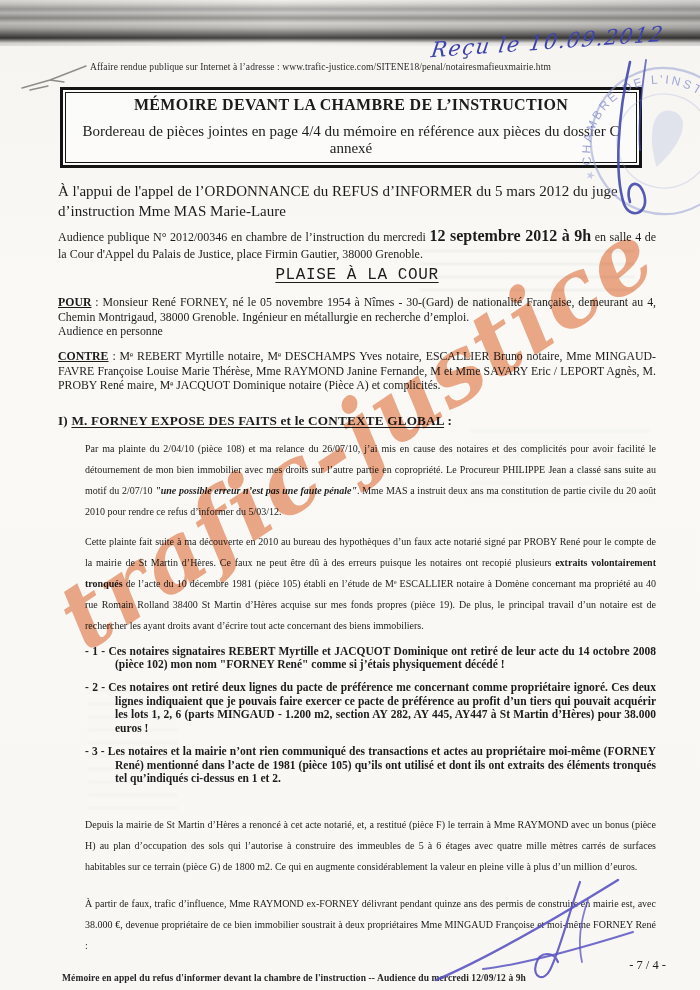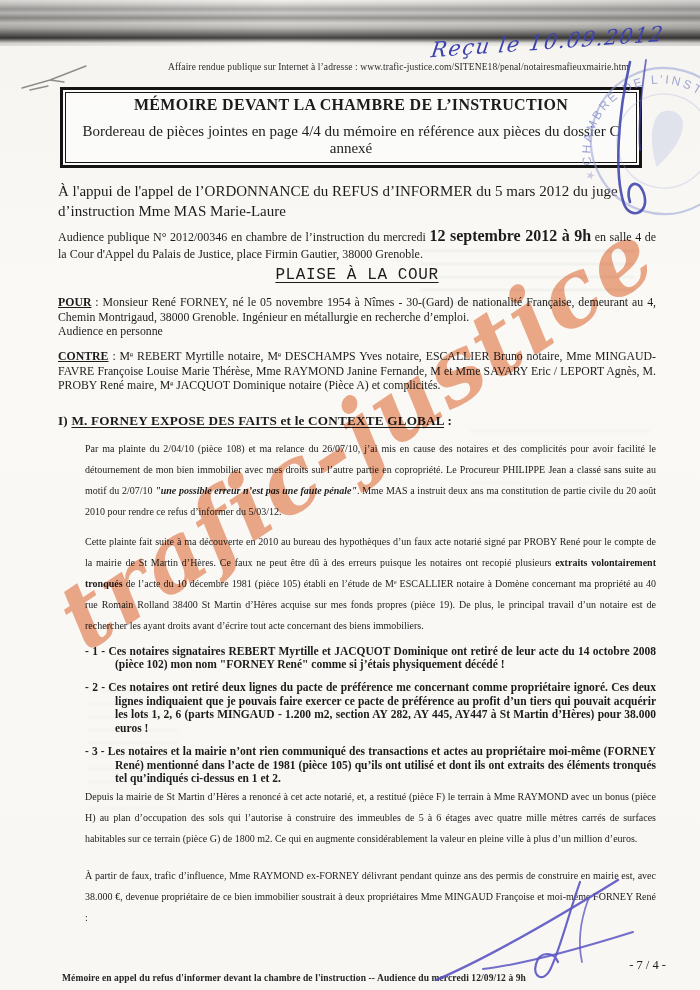--- a/index.html
+++ b/index.html
@@ -10,21 +10,21 @@
   }
   .scan-top{
     position:absolute;top:0;left:0;right:0;height:46px;
     background:linear-gradient(180deg,#f0efec 0px,#d8d7d4 4px,#a7a6a4 9px,#c9c8c5 13px,
       #93928f 18px,#d2d1ce 23px,#b5b4b1 28px,#6b6a68 34px,#3a3937 38px,#7d7c7a 40px,
       #e8e7e4 43px,#f8f7f4 46px);
   }
   .scan-top::after{content:"";position:absolute;inset:0;
     background:linear-gradient(90deg,rgba(0,0,0,.10),rgba(255,255,255,.06) 40%,rgba(0,0,0,.05) 75%,rgba(0,0,0,.12));}
   .content{position:absolute;top:46px;left:58px;right:44px;}
-  .url-line{margin:16px 0 0 110px;font-size:9.5px;color:#2b2b2b;letter-spacing:.1px;}
+  .url-line{margin:16px 0 0 32px;font-size:9.5px;color:#2b2b2b;letter-spacing:.1px;}
   .received{
     position:absolute;top:30px;right:36px;z-index:8;
     font-family:"DejaVu Serif",serif;font-style:italic;
     font-size:21px;color:#3d43ae;letter-spacing:1.5px;
     transform:rotate(-4deg) skewX(-12deg);
   }
   .title-box{border:3px solid #141414;padding:2px;margin:15px 14px 0 2px;background:rgba(255,255,255,.5);}
   .title-box-inner{border:1.5px solid #141414;text-align:center;padding:3px 12px 5px;}
   .doc-title{font-weight:bold;font-size:16px;letter-spacing:.3px;}
   .doc-subtitle{font-size:15px;margin-top:9px;}
@@ -34,21 +34,21 @@
   .plaise{text-align:center;font-size:16px;margin-top:4px;letter-spacing:.6px;font-weight:500;font-family:Liberation Mono, monospace;}
   .plaise span{text-decoration:underline;text-underline-offset:3px;}
   .party{font-size:11.8px;line-height:1.22;margin-top:11px;text-align:justify;}
   .party-label{font-weight:bold;text-decoration:underline;}
   .section-heading{font-size:13.2px;font-weight:bold;margin-top:20px;letter-spacing:.2px;}
   .section-heading .u{text-decoration:underline;text-underline-offset:2px;}
   .body-para{font-size:10px;line-height:21px;text-align:justify;margin:9px 0 0 27px;}
   .bold-italic{font-weight:bold;font-style:italic;}
   .bold-underline{font-weight:bold;text-underline-offset:2px;}
   .item{font-size:11.5px;line-height:13.7px;text-align:justify;margin:9px 0 0 57px;text-indent:-30px;font-weight:bold;}
-  .closing{margin-top:0;}
+  .closing{margin-top:28px;}
   .closing2{margin-top:16px;}
   .watermark{
     position:absolute;left:68px;top:572px;z-index:5;pointer-events:none;
     font-family:"DejaVu Serif",serif;font-style:italic;font-weight:bold;
     font-size:92px;letter-spacing:2px;color:#e8875a;opacity:.70;
     mix-blend-mode:multiply;white-space:nowrap;
     transform:rotate(-33.5deg);transform-origin:0 50%;
   }
   .stamp{position:absolute;left:574px;top:46px;width:180px;height:190px;z-index:6;transform:rotate(16deg);}
   .paraph{position:absolute;left:596px;top:52px;width:90px;height:190px;z-index:7;}

